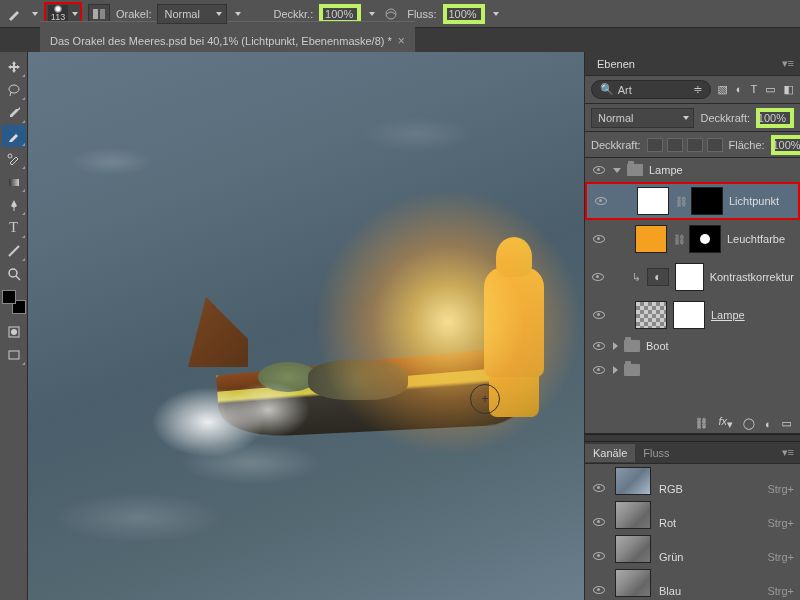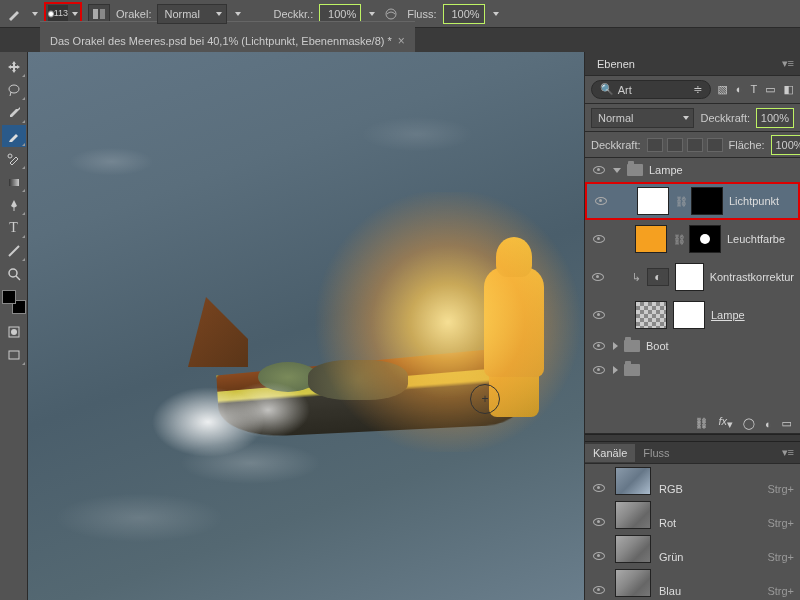--- a/index.html
+++ b/index.html
@@ -1,27 +1,27 @@
 <!DOCTYPE html>
 <html><head>
 <meta charset="utf-8">
 <style>
 *{margin:0;padding:0;box-sizing:border-box;font-family:Tahoma,Arial,sans-serif;font-size:11px;color:#ccc;user-select:none}
 body{background:#535353;width:800px;height:600px;overflow:hidden;position:relative}
 .top-options{height:28px;background:#535353;border-bottom:1px solid #2a2a2a;display:flex;align-items:center;padding:0 4px;gap:6px}
 .brush-preset{display:flex;align-items:center;border:2px solid #d00;padding:1px 2px;background:#444;gap:2px}
-.brush-preview{width:20px;height:18px;background:#333;display:flex;flex-direction:row;align-items:center;justify-content:center}
+.brush-preview{width:20px;height:18px;background:#333;display:flex;flex-direction:column;align-items:center;justify-content:center}
 .brush-dot{width:8px;height:8px;border-radius:50%;background:radial-gradient(circle,#fff 0%,#fff 30%,transparent 80%)}
 .brush-size{font-size:9px;color:#ccc;margin-top:-1px}
 .mini-arrow{width:0;height:0;border-left:3px solid transparent;border-right:3px solid transparent;border-top:4px solid #ccc;margin-left:2px}
 .icon-box{width:22px;height:20px;background:#464646;border:1px solid #333;display:flex;align-items:center;justify-content:center}
 .label{color:#ccc}
 .dropdown{background:#464646;border:1px solid #333;padding:2px 16px 2px 6px;position:relative;min-width:70px;height:20px;display:flex;align-items:center}
 .dropdown::after{content:"";position:absolute;right:4px;top:7px;width:0;height:0;border-left:3px solid transparent;border-right:3px solid transparent;border-top:4px solid #ccc}
-.num-input{background:#464646;border:1px solid #bef264;padding:2px 4px;width:42px;height:20px;display:flex;align-items:center;justify-content:flex-end}
+.num-input{background:#464646;border:4px solid #bef264;padding:2px 4px;width:42px;height:20px;display:flex;align-items:center;justify-content:flex-end}
 .tab-bar{height:24px;background:#3a3a3a;display:flex;align-items:center;padding-left:40px}
 .doc-tab{background:#535353;padding:12px 10px;border-top:1px solid #666;font-size:11px;color:#ddd;display:flex;align-items:center;gap:6px}
 .close-x{color:#aaa;font-size:12px}
 .main{display:flex;height:calc(100% - 52px)}
 .tools{width:28px;background:#535353;border-right:1px solid #2a2a2a;display:flex;flex-direction:column;align-items:center;padding-top:4px;gap:1px}
 .tool{width:24px;height:22px;display:flex;align-items:center;justify-content:center;color:#ccc;position:relative}
 .tool.active{background:#2a5a8a}
 .tool-tri{position:absolute;bottom:1px;right:1px;width:0;height:0;border-left:3px solid transparent;border-bottom:3px solid #999}
 .fgbg{position:relative;width:24px;height:24px;margin-top:4px}
 .fg{position:absolute;width:14px;height:14px;background:#000;border:1px solid #888;top:0;left:0}

